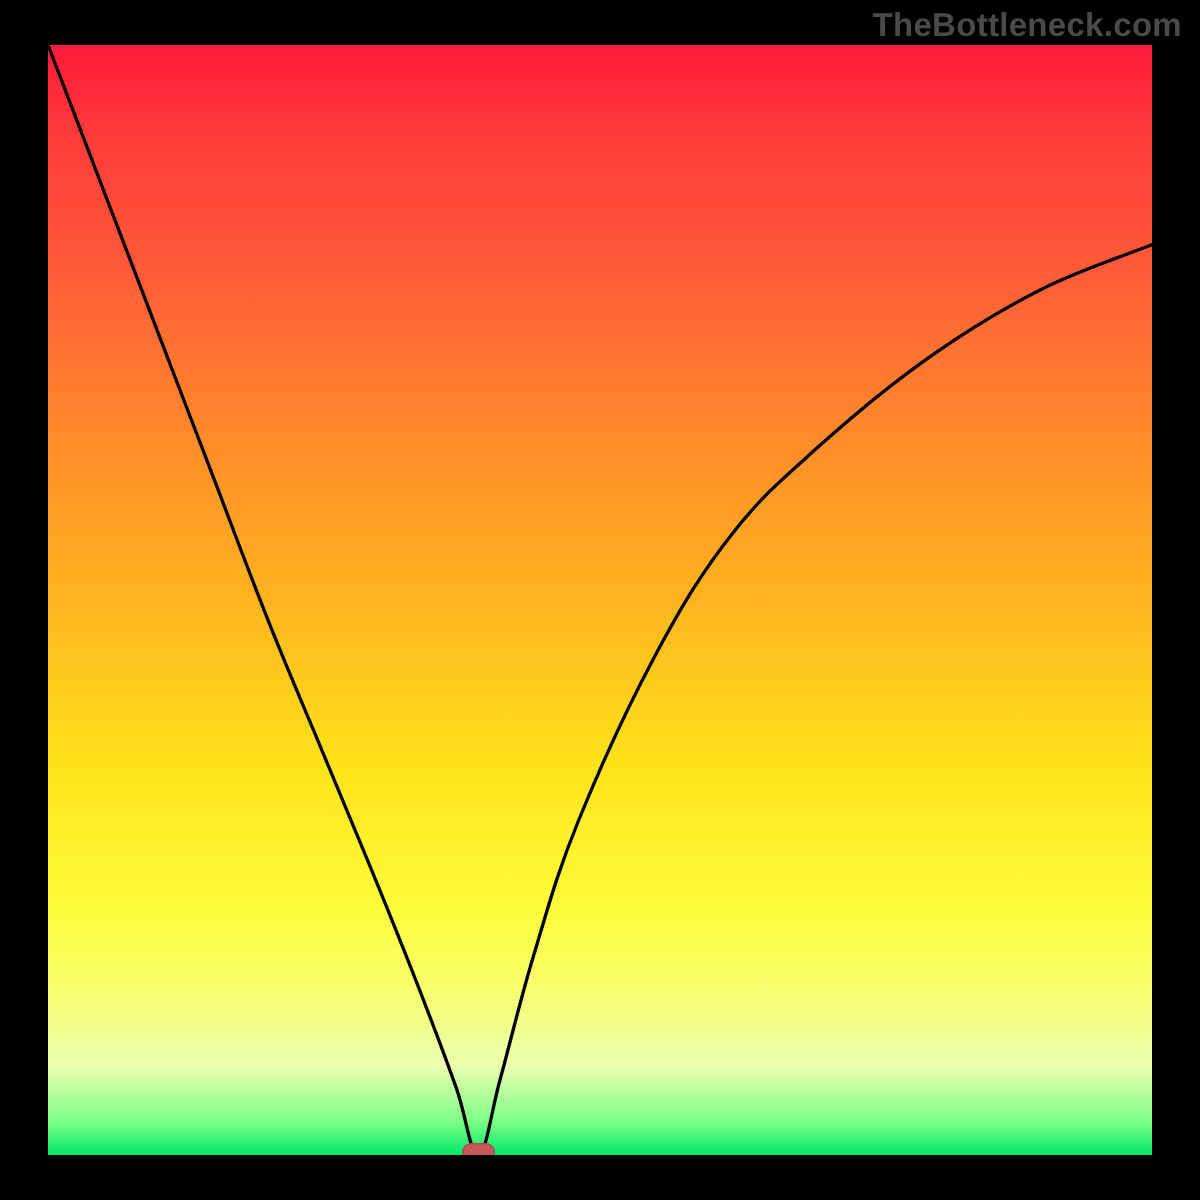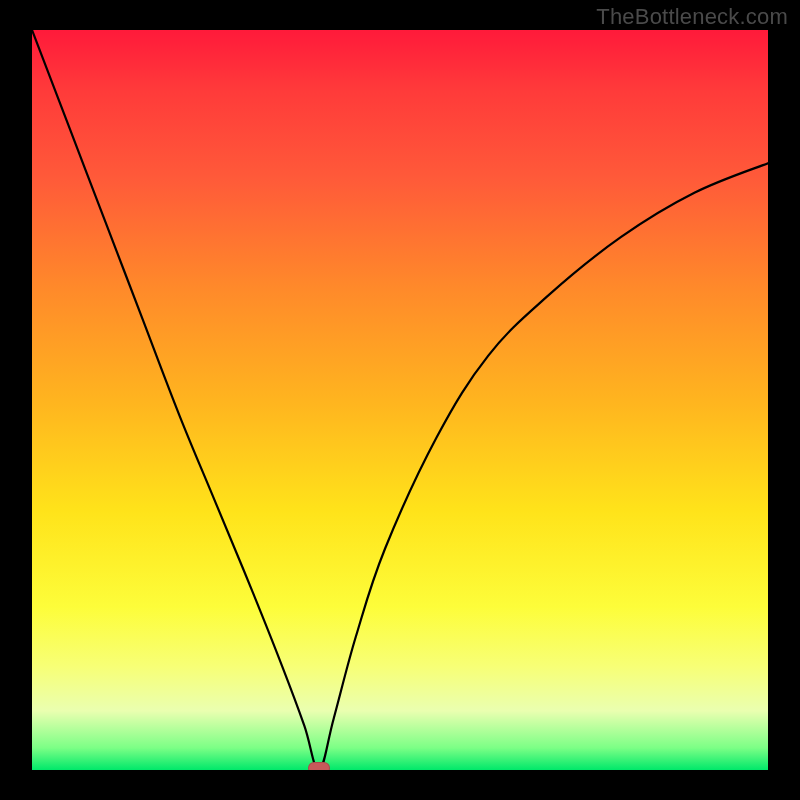--- a/index.html
+++ b/index.html
@@ -16,21 +16,21 @@
     width: 800px;
     height: 800px;
     background: #000;
   }
   .watermark {
     position: absolute;
     top: 4px;
     right: 12px;
     color: #4a4a4a;
     font-size: 22px;
-    font-weight: 400;
+    font-weight: 700;
     letter-spacing: 0.2px;
     z-index: 10;
   }
   .plot-area {
     position: absolute;
     left: 32px;
     top: 30px;
     width: 736px;
     height: 740px;
     overflow: hidden;

